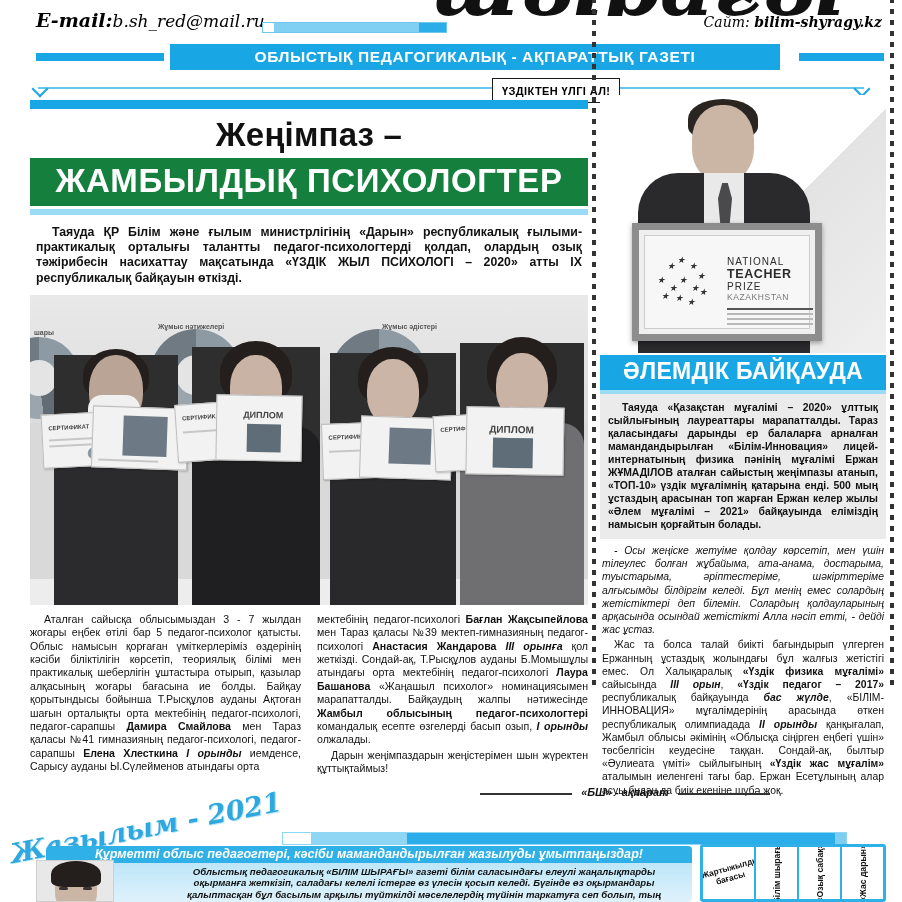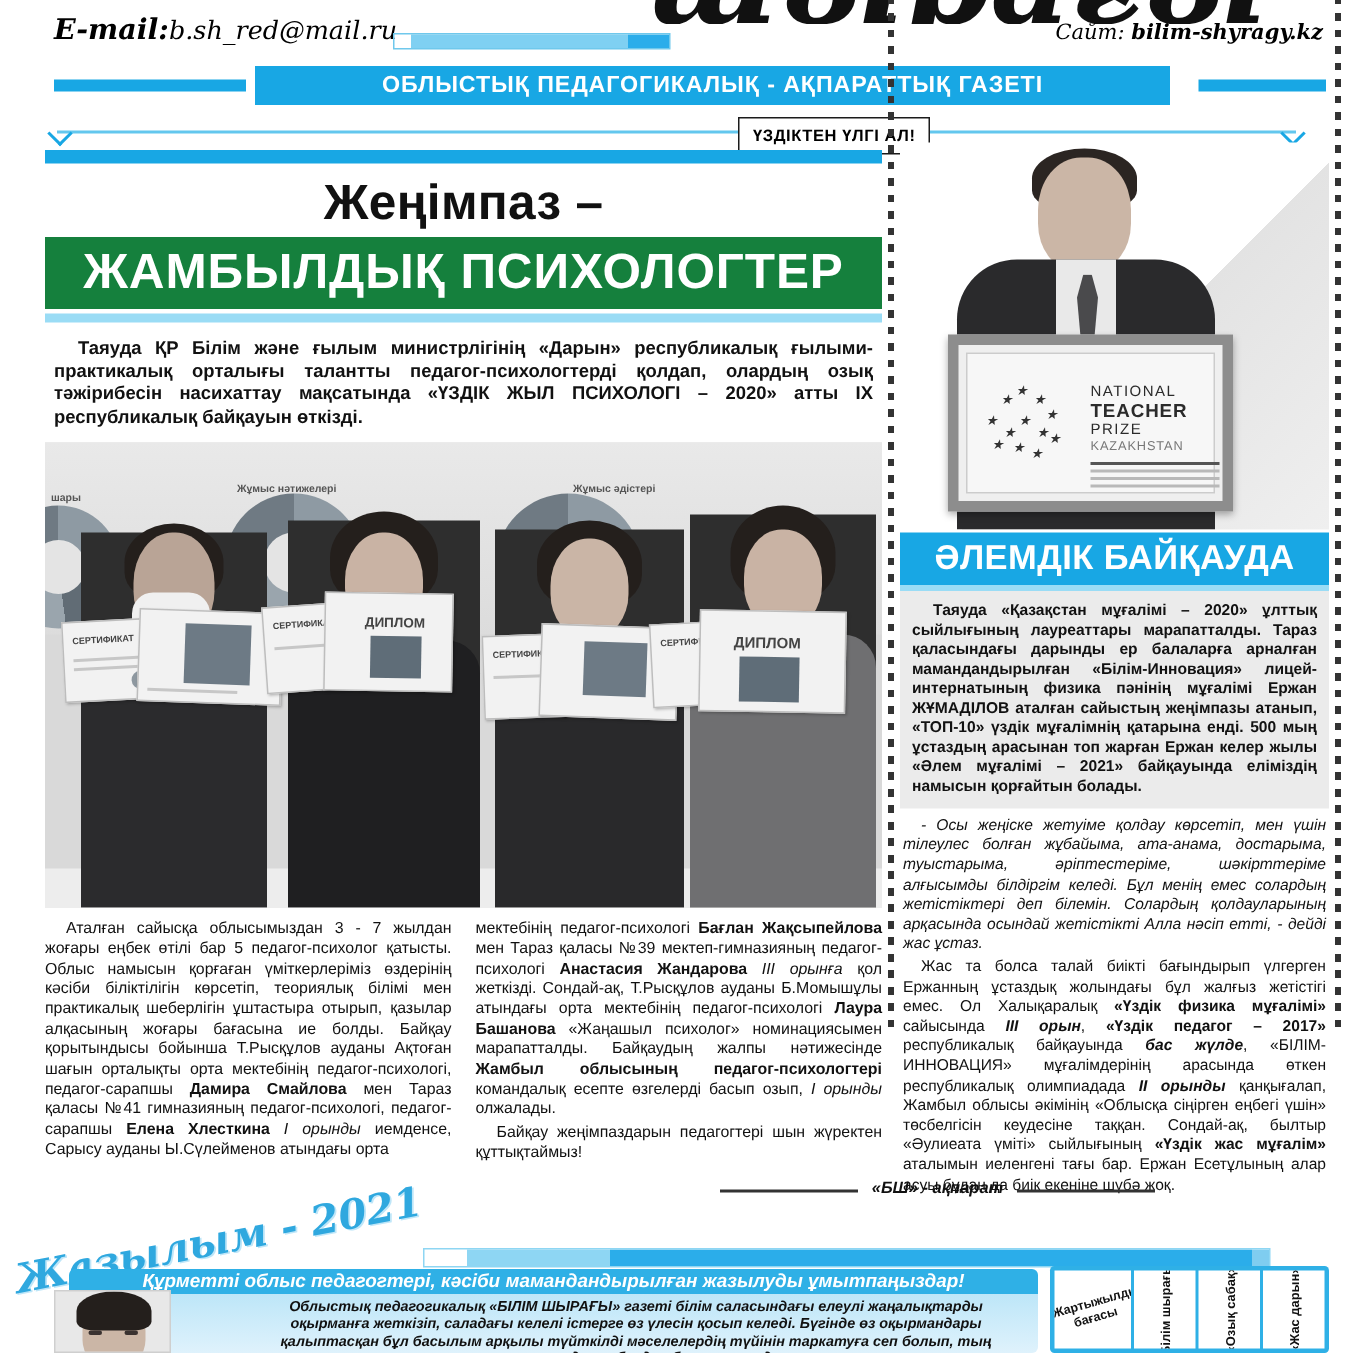--- a/index.html
+++ b/index.html
@@ -165,21 +165,21 @@
   .floor { position:absolute; left:0; bottom:0; width:100%; height:26px; background:#ededed; }
 
   
   .body-cols {
     display:flex; margin-top: 8px; gap: 16px;
   }
   .bcol { width: 271px; font-size: 10.6px; line-height: 13.4px; color:#111; text-align:justify; }
   .bcol p { margin: 0; }
   .bcol .ind { display:inline-block; width: 14px; }
   .bcol b { font-weight: bold; }
-  .bcol i { font-style: italic; font-weight: normal; }
+  .bcol i { font-style: italic; font-weight: bold; }
 
   
   .photo-right {
     position:relative; width: 286px; height: 258px; overflow:hidden;
     background: linear-gradient(135deg,#ffffff 0%,#ffffff 55%,#e3e3e3 55%,#efefef 100%);
   }
   .pr-man-head { position:absolute; left:92px; top:10px; width:62px; height:76px; background:#cbb6a6; border-radius:46% 46% 42% 42%; }
   .pr-man-hair { position:absolute; left:88px; top:4px; width:70px; height:40px; background:#2b2522; border-radius:50% 50% 30% 30%; }
   .pr-man-body { position:absolute; left:38px; top:78px; width:172px; height:180px; background:#2a2a2c; border-radius:40px 40px 0 0; }
   .pr-shirt { position:absolute; left:104px; top:78px; width:40px; height:56px; background:#e9e9e9; }
@@ -422,21 +422,21 @@
           <div class="dblock" style="left:26px;top:30px;width:40px;height:30px;background:#5f6d78;"></div>
         </div>
       </div>
 
       <div class="body-cols">
         <div class="bcol">
           <p><span class="ind"></span><span>Аталған сайысқа облысымыздан 3 - 7 жылдан жоғары еңбек өтілі бар 5 педагог-психолог қатысты. Облыс намысын қорғаған үміткерлеріміз өздерінің кәсіби біліктілігін көрсетіп, теориялық білімі мен практикалық шеберлігін ұштастыра отырып, қазылар алқасының жоғары бағасына ие болды. Байқау қорытындысы бойынша Т.Рысқұлов ауданы Ақтоған шағын орталықты орта мектебінің педагог-психологі, педагог-сарапшы </span><b>Дамира Смайлова</b><span> мен Тараз қаласы №41 гимназияның педагог-психологі, педагог-сарапшы </span><b>Елена Хлесткина</b><i> I орынды</i><span> иемденсе,  Сарысу ауданы Ы.Сүлейменов атындағы орта</span></p>
         </div>
         <div class="bcol">
           <p><span>мектебінің педагог-психологі </span><b>Бағлан Жақсыпейлова</b><span> мен Тараз қаласы №39 мектеп-гимназияның педагог-психологі </span><b>Анастасия Жандарова</b><i> III орынға</i><span> қол жеткізді. Сондай-ақ, Т.Рысқұлов ауданы Б.Момышұлы атындағы орта  мектебінің педагог-психологі </span><b>Лаура Башанова</b><span> «Жаңашыл психолог» номинациясымен марапатталды. Байқаудың жалпы нәтижесінде </span><b>Жамбыл облысының педагог-психологтері</b><span> командалық  есепте өзгелерді басып озып, </span><i>I орынды</i><span> олжалады.</span></p>
-          <p style="margin-top:2px;"><span class="ind"></span><span>Байқау жеңімпаздарын педагогтері шын жүректен құттықтаймыз!</span></p>
+          <p style="margin-top:2px;"><span class="ind"></span><span>Дарын жеңімпаздарын жеңістерімен шын жүректен құттықтаймыз!</span></p>
         </div>
       </div>
     </div>
 
     <div class="right-col">
 
       <div class="photo-right">
         <div class="pr-man-hair"></div>
         <div class="pr-man-head"></div>
         <div class="pr-man-body"></div>

